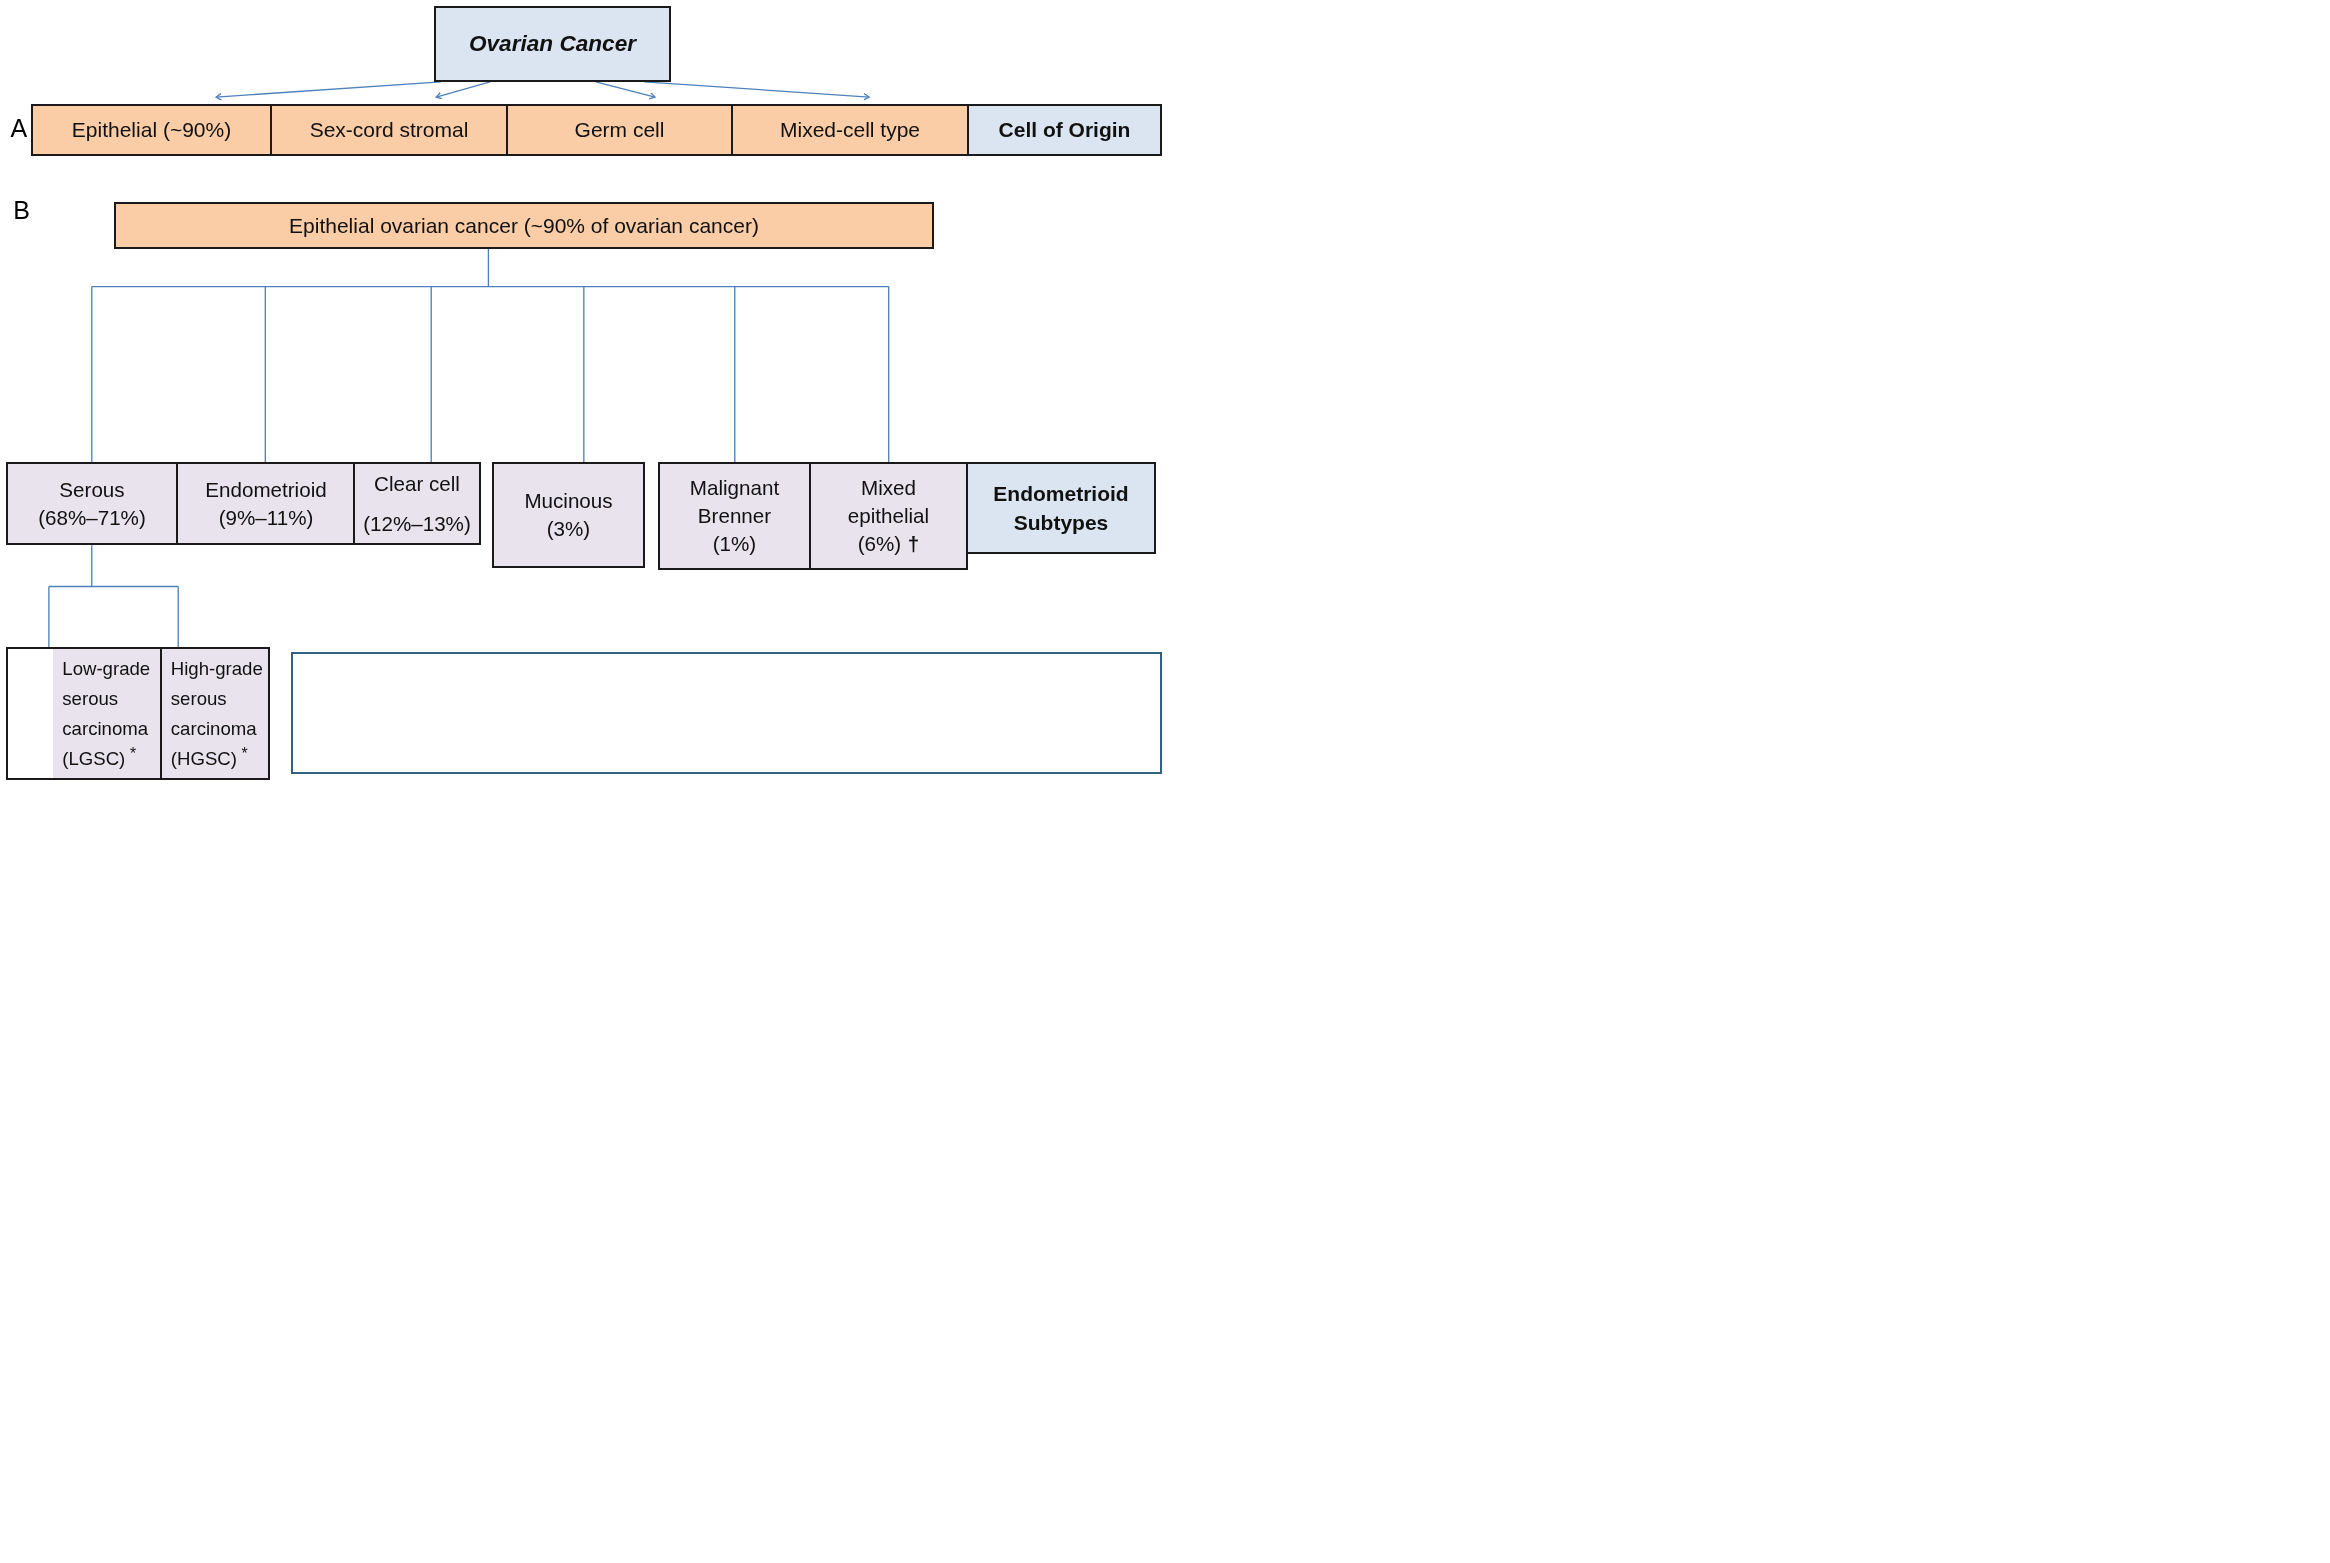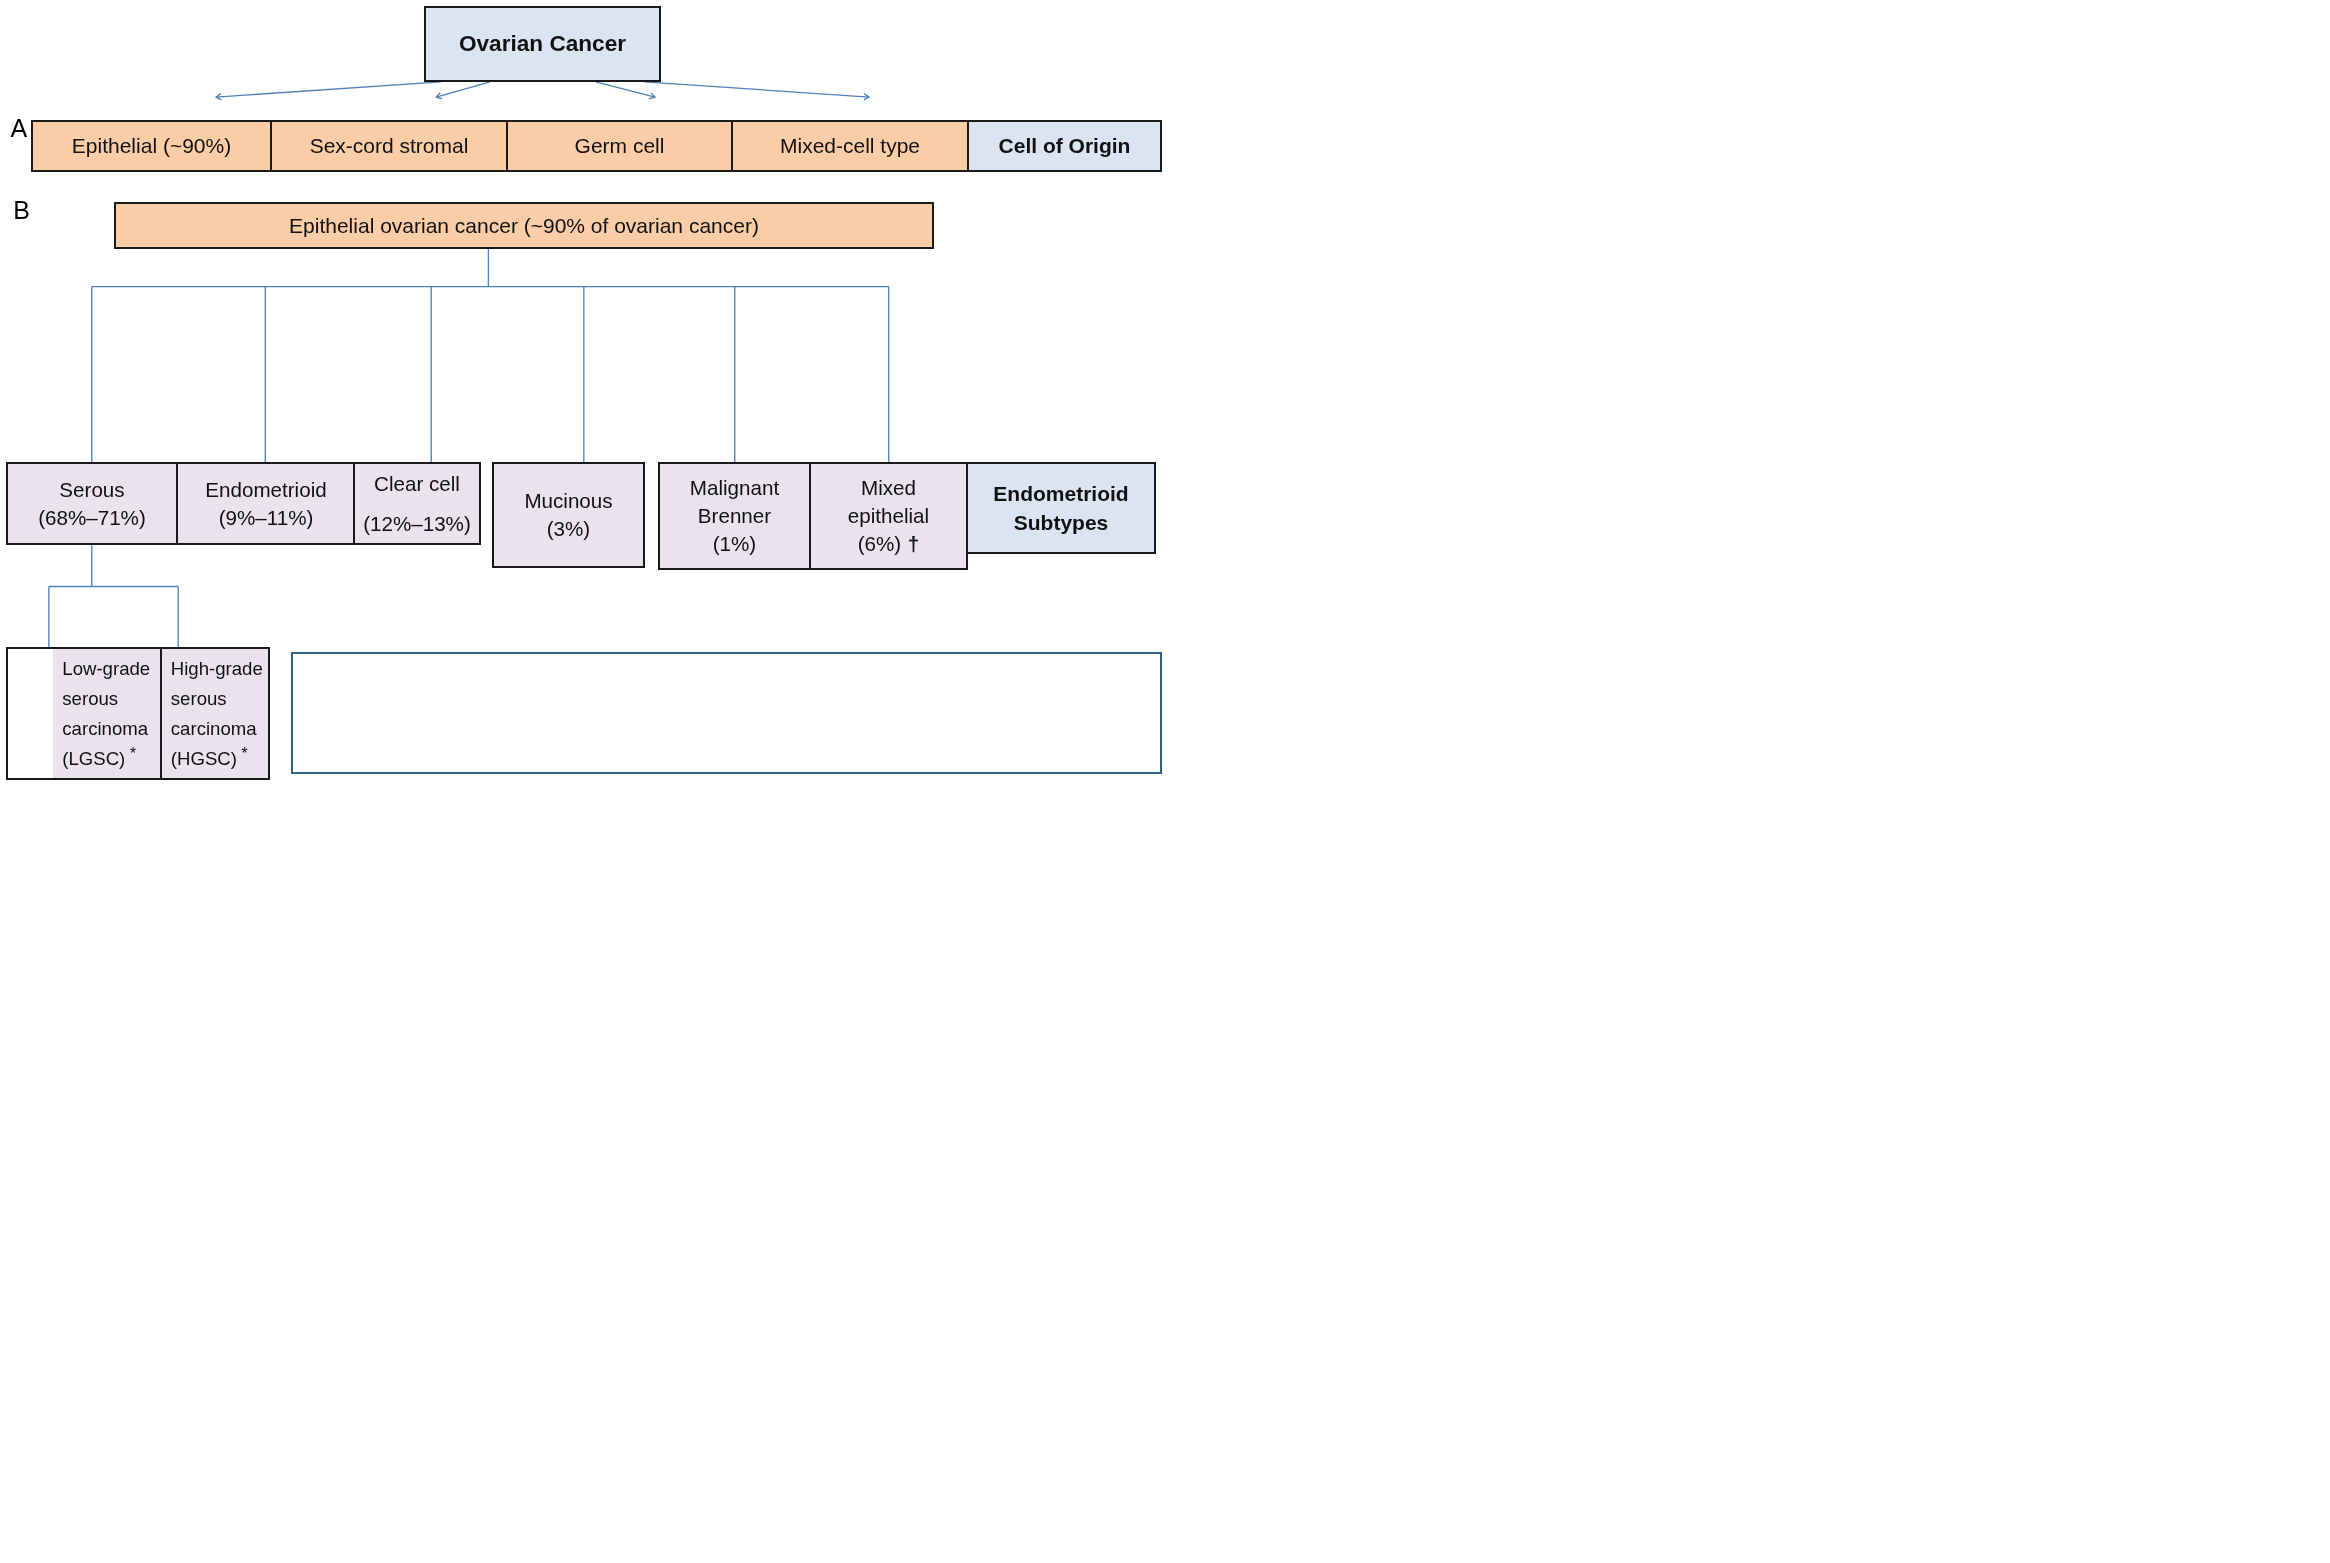--- a/index.html
+++ b/index.html
@@ -14,29 +14,29 @@
   body{font-family:"Liberation Sans", sans-serif; color:#111;}
   #canvas{position:relative;width:1165px;height:782px;background:#fff;overflow:hidden;}
 
   .box{position:absolute;box-sizing:border-box;border:2px solid var(--dark);
        display:flex;flex-direction:column;align-items:center;justify-content:center;
        text-align:center;}
   .orange{background:var(--orange);}
   .bluebox{background:var(--blue);}
   .lav{background:var(--lavender);}
 
-  .header-box{left:424px;top:6px;width:237px;height:76px;font-size:22.6px;font-weight:700;}
+  .header-box{left:434px;top:6px;width:237px;height:76px;font-size:22.6px;font-weight:700;font-style:italic;}
 
   .section-label{position:absolute;font-size:25px;color:#000;}
   #label-a{left:10.6px;top:114px;}
   #label-b{left:13.3px;top:196px;}
 
   
   .origin-row{position:absolute;left:31px;top:104px;width:1131px;height:52px;
-              box-sizing:border-box;border:2px solid var(--dark);display:flex;margin-top:16px;}
+              box-sizing:border-box;border:2px solid var(--dark);display:flex;}
   .origin-cell{box-sizing:border-box;display:flex;align-items:center;justify-content:center;
                font-size:21px;background:var(--orange);border-left:2px solid var(--dark);}
   .origin-cell:first-child{border-left:none;}
   .origin-caption{background:var(--blue);font-weight:700;}
 
   
   .eoc-box{left:114px;top:202px;width:820px;height:47px;font-size:21px;}
 
   
   .subtype{font-size:20.6px;line-height:28px;}

